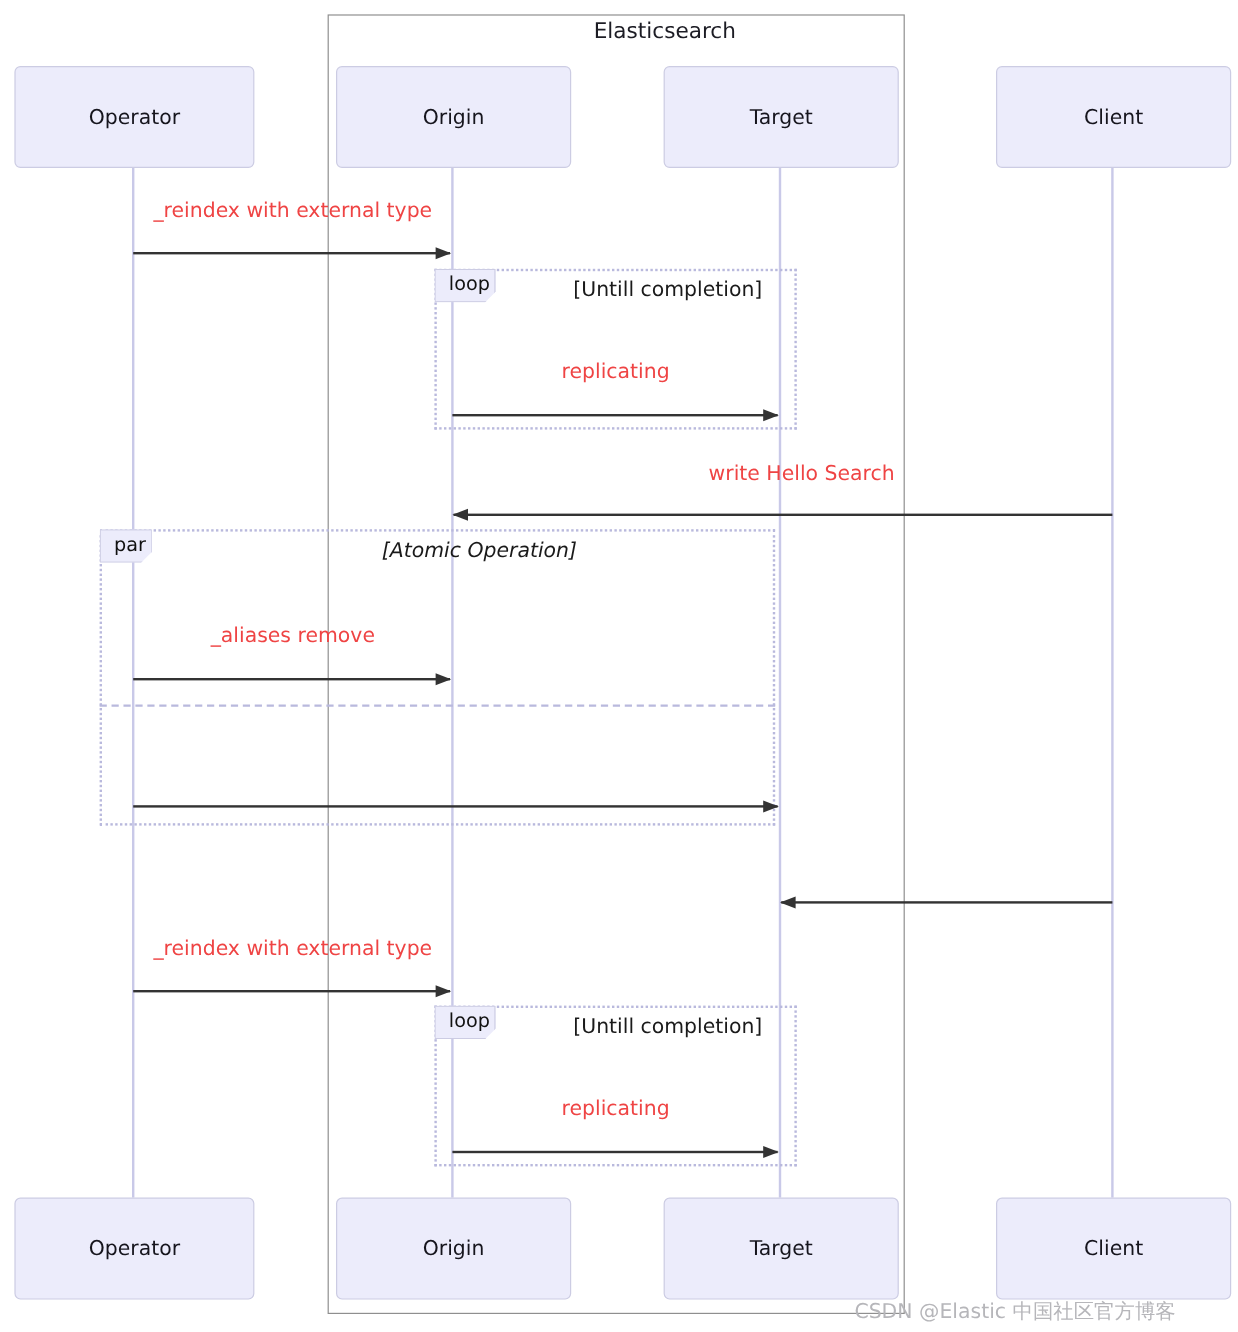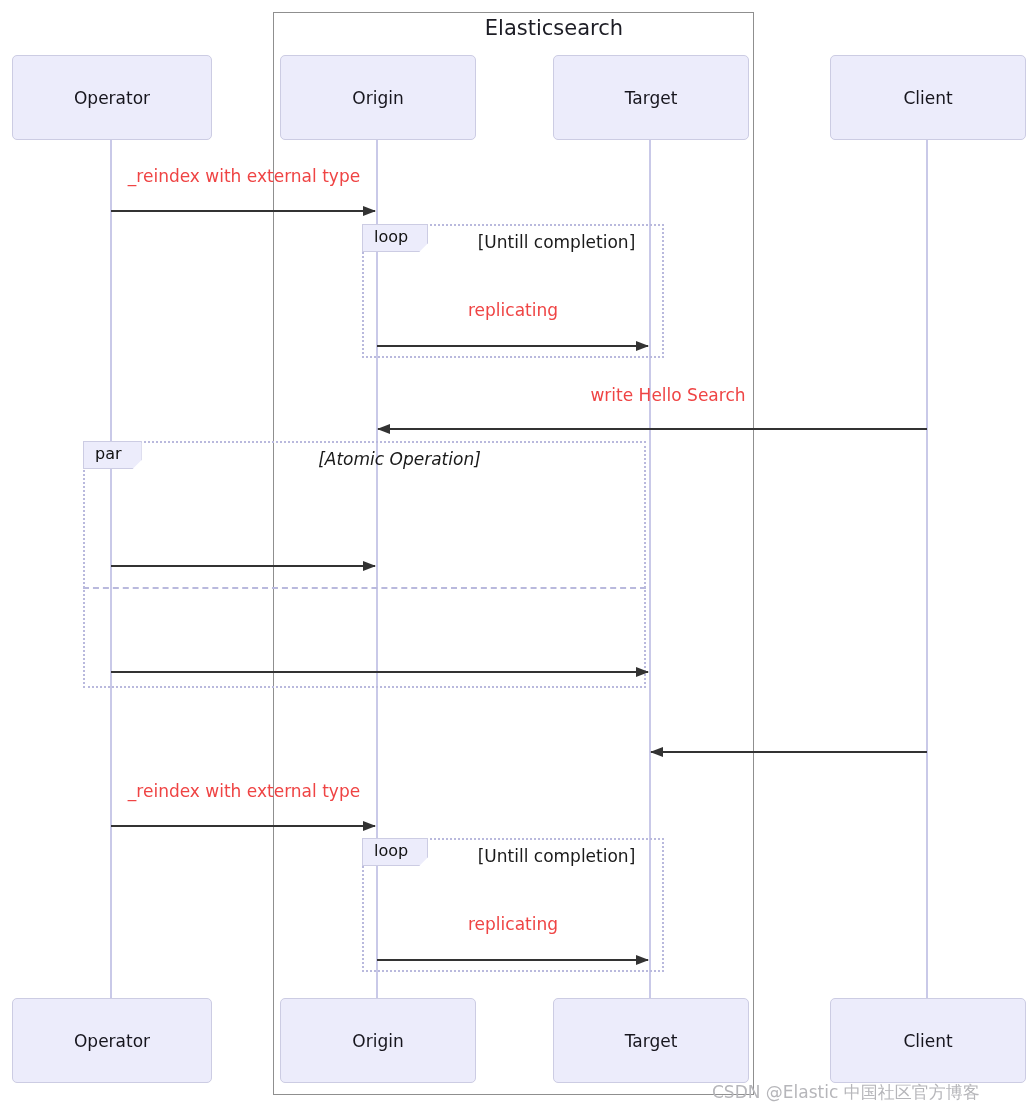--- a/index.html
+++ b/index.html
@@ -4,32 +4,32 @@
 <style>
   html,body{margin:0;padding:0;background:#ffffff;}
   .stage{
     position:relative;width:1032px;height:1110px;background:#ffffff;
     font-family:"DejaVu Sans","Liberation Sans",sans-serif;overflow:hidden;
   }
   
   .group-frame{position:absolute;left:273px;top:12px;width:479px;height:1081px;
     border:1.5px solid #8f8f8f;}
   .group-title{position:absolute;left:273px;top:16px;width:562px;text-align:center;
-    font-size:21px;color:#1c1c24;}
+    font-size:18px;color:#1c1c24;}
   
   .actor-box{position:absolute;height:83px;background:#ECECFB;border:1px solid #CCCCE3;
     border-radius:5px;display:flex;align-items:center;justify-content:center;
     font-size:17px;color:#16151d;}
   
   .lifeline{position:absolute;width:2px;top:138px;height:860px;background:#C9C9E8;}
   
   .fragment{position:absolute;border:2px dotted #B9B9DD;box-sizing:border-box;}
   .frag-tab{position:absolute;top:-2px;left:-2px;background:#ECECFB;border:1px solid #CCCCE3;
     clip-path:polygon(0 0,100% 0,100% calc(100% - 9px),calc(100% - 9px) 100%,0 100%);
-    font-size:16px;color:#111;padding:3px 19px 5px 11px;line-height:18px;}
+    font-size:16px;color:#111;padding:3px 4px 5px 11px;line-height:18px;}
   .frag-guard{position:absolute;font-size:17px;color:#1a1a1a;text-align:center;}
   .par-divider{position:absolute;left:-2px;width:563px;border-top:2px dashed #B9B9DD;}
   
   .msg-text{position:absolute;font-size:17px;color:#ef4444;text-align:center;white-space:nowrap;}
   .msg-arrow{position:absolute;height:0;border-top:2px solid #333333;}
   .msg-arrow.right::after{content:"";position:absolute;right:-1px;top:-6px;width:0;height:0;
     border-left:13px solid #333333;border-top:5px solid transparent;border-bottom:5px solid transparent;}
   .msg-arrow.left::before{content:"";position:absolute;left:-1px;top:-6px;width:0;height:0;
     border-right:13px solid #333333;border-top:5px solid transparent;border-bottom:5px solid transparent;}
   
@@ -73,20 +73,21 @@
   <div class="msg-arrow right" style="left:377px;top:345px;width:271px;"></div>
 
   <div class="msg-text" style="left:377px;top:385px;width:550px;margin-left:16px;">write Hello Search</div>
   <div class="msg-arrow left" style="left:378px;top:428px;width:549px;"></div>
 
   <div class="fragment" style="left:83px;top:441px;width:563px;height:247px;">
     <div class="frag-tab">par</div>
     <div class="frag-guard" style="left:212px;top:6px;width:205px;font-style:italic;">[Atomic Operation]</div>
     <div class="par-divider" style="top:144px;"></div>
   </div>
+  <div class="msg-text" style="left:104px;top:520px;width:280px;">_aliases remove</div>
   <div class="msg-arrow right" style="left:111px;top:565px;width:264px;"></div>
   <div class="msg-arrow right" style="left:111px;top:671px;width:537px;"></div>
 
   <div class="msg-arrow left" style="left:651px;top:751px;width:276px;"></div>
 
   <div class="msg-text" style="left:104px;top:781px;width:280px;">_reindex with external type</div>
   <div class="msg-arrow right" style="left:111px;top:825px;width:264px;"></div>
 
   <div class="fragment" style="left:362px;top:838px;width:302px;height:134px;">
     <div class="frag-tab">loop</div>

